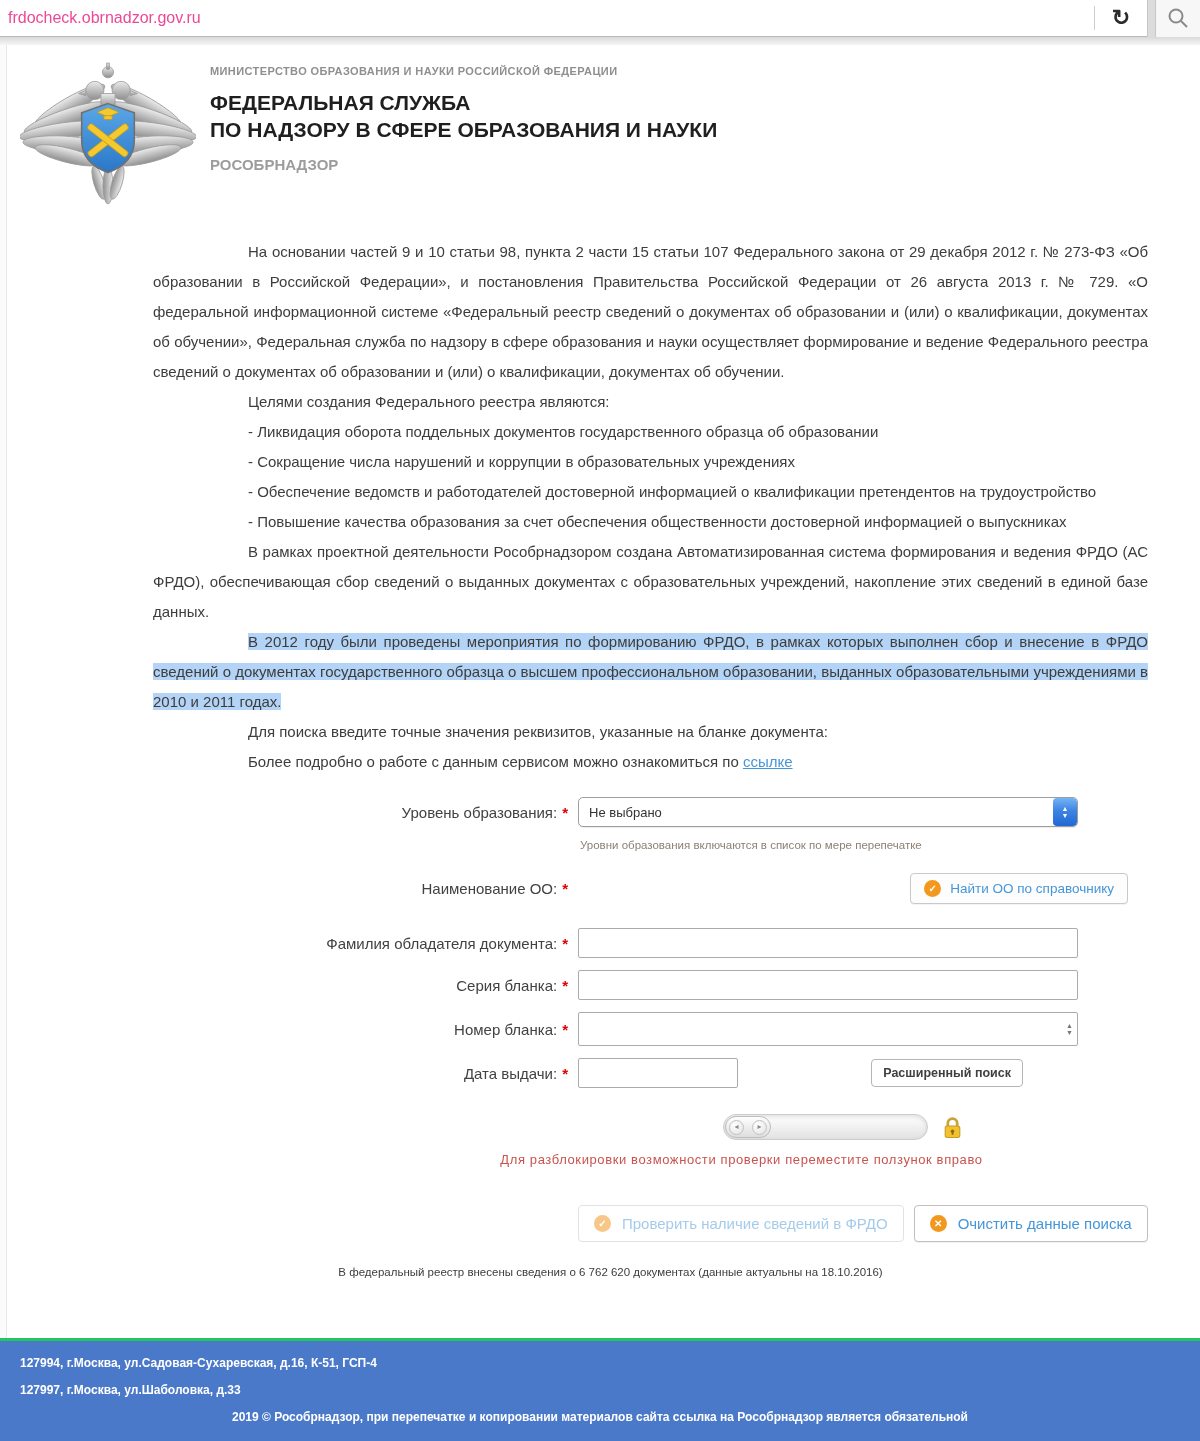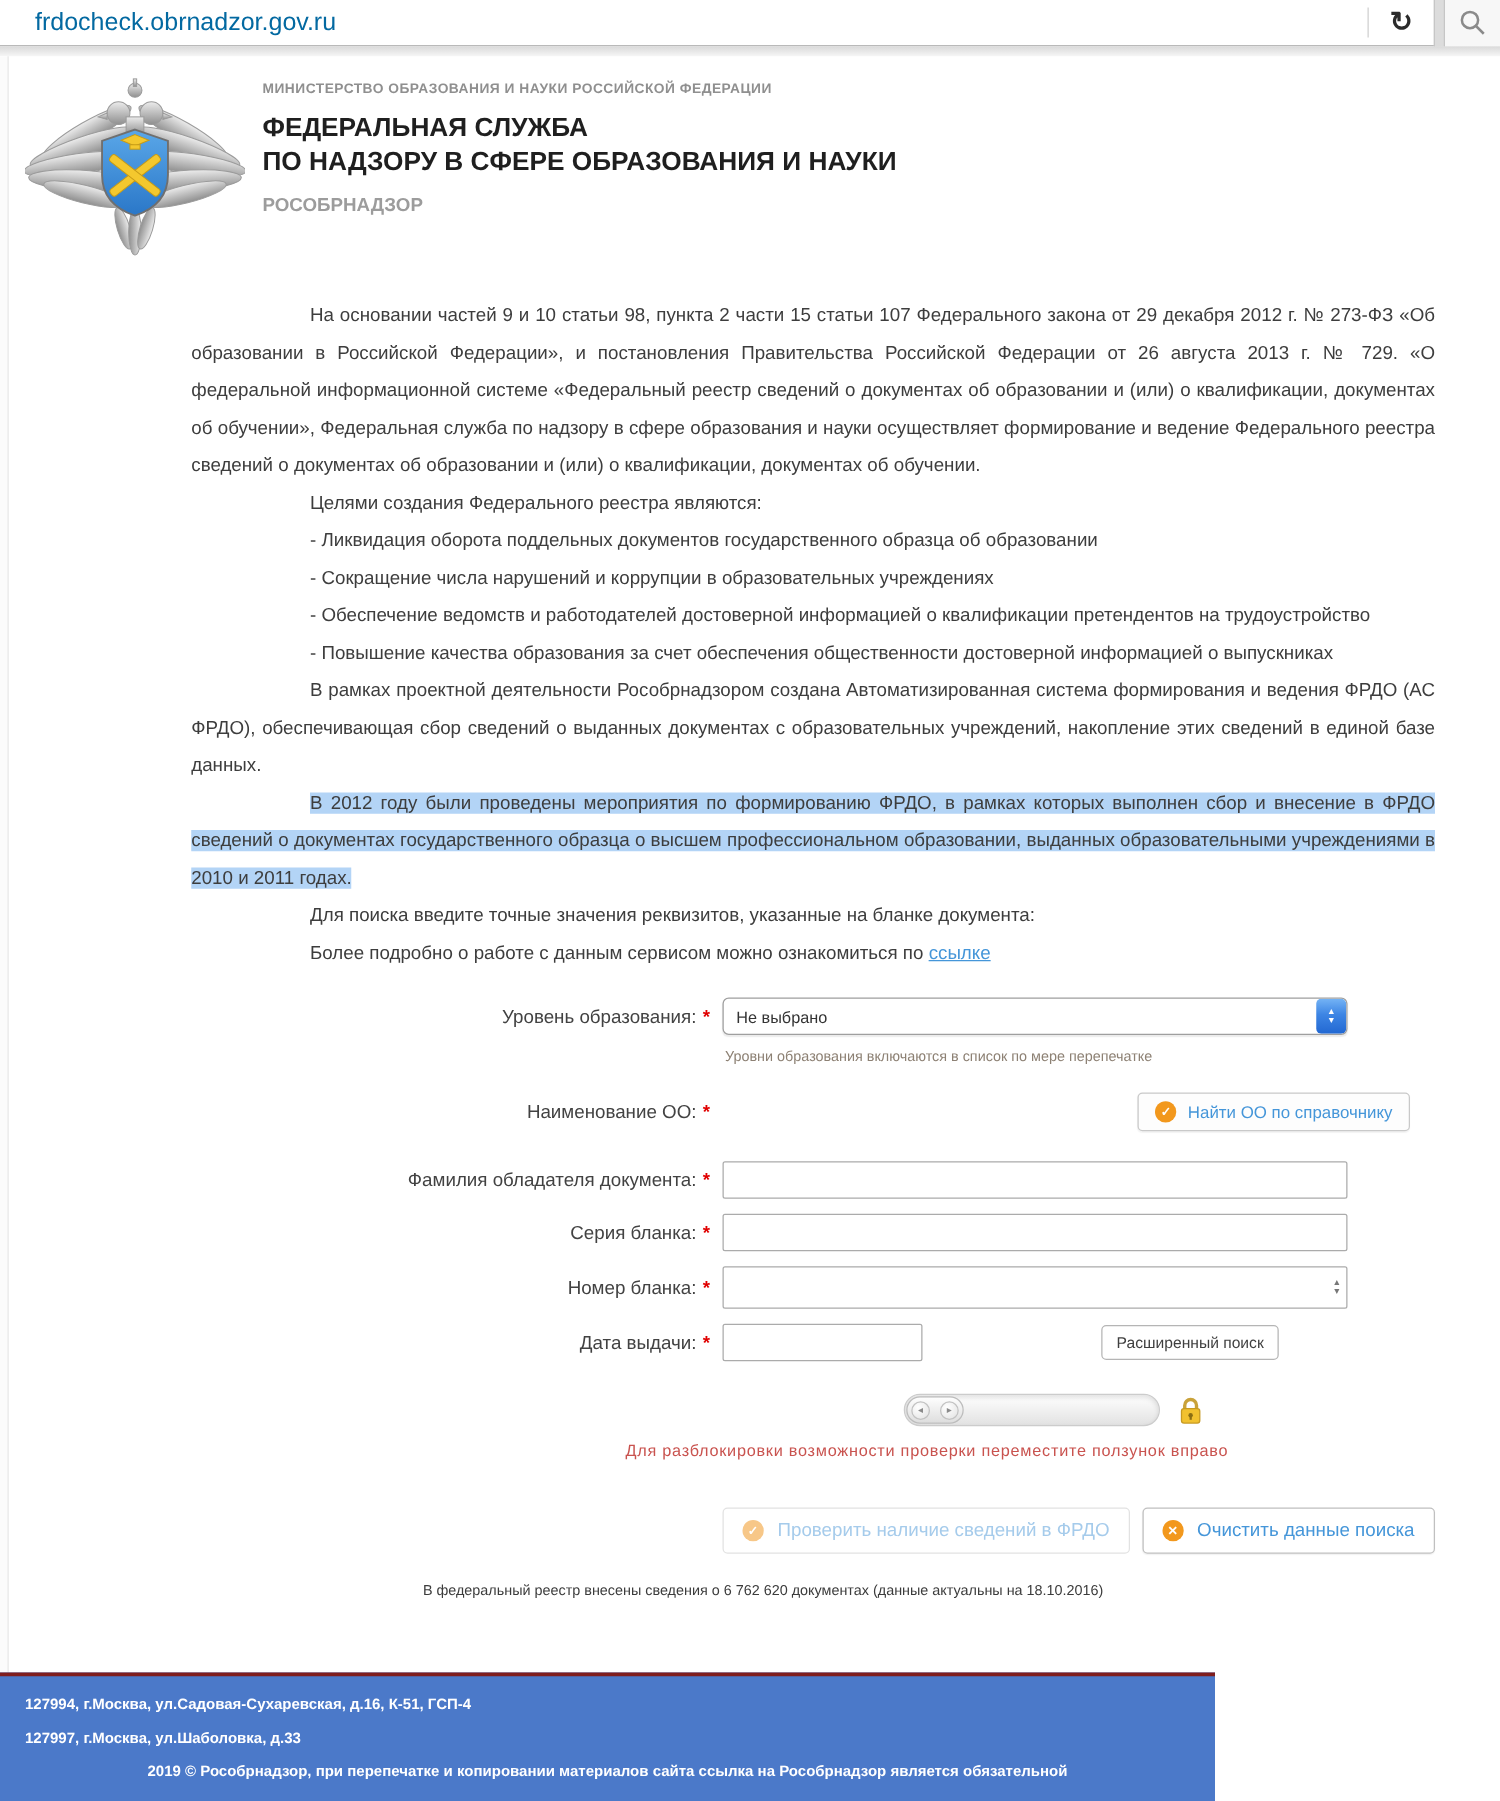--- a/index.html
+++ b/index.html
@@ -7,21 +7,21 @@
   body {
     width:1200px; height:1441px; position:relative; overflow:hidden;
     background:#ffffff; font-family:"Liberation Sans", sans-serif;
   }
 
   
   .browser-bar {
     height:37px; background:#fff; border-bottom:1px solid #b9b9b9;
     display:flex; align-items:center;
   }
-  .url-box { flex:1; font-size:20px; color:#0369a1; padding-left:28px; }
+  .url-box { flex:1; font-size:16px; color:#ec4899; padding-left:8px; }
   .chrome-divider { width:1px; height:24px; background:#cfcfcf; }
   .reload-zone { width:52px; display:flex; justify-content:center; align-items:center; cursor:pointer; }
   .reload-glyph { font-size:22px; font-weight:bold; color:#2b2b2b; line-height:1; }
   .chrome-sep { width:9px; height:37px; background:#dcdcdc; border-left:1px solid #c6c6c6; border-right:1px solid #c6c6c6; }
   .search-zone { width:44px; height:37px; background:#f7f7f7; display:flex; justify-content:center; align-items:center; cursor:pointer; }
   .chrome-shadow { height:8px; background:linear-gradient(#d9d9d9,#f6f6f6); }
 
   .left-strip { position:absolute; left:0; top:45px; bottom:103px; width:7px; background:#fbfbfb; border-right:1px solid #e8e8e8; }
 
   
@@ -77,21 +77,21 @@
   .spinner span { font-size:7px; line-height:7px; color:#777; }
   .date-input { width:160px; }
 
   .lookup-btn {
     margin-left:auto; margin-right:20px; display:flex; align-items:center; gap:9px;
     background:#fdfdfd; border:1px solid #c9c9c9; border-radius:4px; padding:6px 13px;
     font-size:13.5px; color:#4596d9; cursor:pointer; box-shadow:0 1px 1px rgba(0,0,0,.05);
   }
   .adv-btn {
     margin-left:auto; margin-right:125px; background:#fff; border:1px solid #b5b5b5; border-radius:4px;
-    padding:6px 11px; font-size:12.5px; color:#3f3f3f; cursor:pointer;
+    padding:6px 11px; font-size:12.5px; color:#3f3f3f; cursor:pointer;font-weight:bold;
   }
   .icon-circle {
     width:17px; height:17px; border-radius:50%; background:#f2981d; color:#fff;
     display:flex; align-items:center; justify-content:center; font-size:10px; font-weight:bold; flex:none;
   }
   .icon-circle.faded { background:#f7c788; }
 
   
   .slider-wrap { display:flex; align-items:center; margin:26px 0 0 570px; }
   .slider-track {
@@ -120,22 +120,22 @@
   .big-btn {
     display:flex; align-items:center; gap:11px; background:#fff; border-radius:4px;
     font-size:15px; padding:9px 15px; cursor:pointer; font-family:"Liberation Sans", sans-serif;
   }
   .check-btn { border:1px solid #e2e2e2; color:#a5cbeb; }
   .clear-btn { border:1px solid #c0c0c0; color:#4596d9; box-shadow:0 1px 1px rgba(0,0,0,.06); }
   .registry-note { position:relative; left:-40px; text-align:center; margin-top:24px; font-size:11.5px; color:#3c3c3c; }
 
   
   .site-footer {
-    position:absolute; left:0; bottom:0; width:972px; height:103px;
-    background:#4b79c9; border-top:3px solid #7f1d1d; color:#fff;
+    position:absolute; left:0; bottom:0; width:1200px; height:103px;
+    background:#4b79c9; border-top:3px solid #22c55e; color:#fff;
   }
   .addr { font-size:12px; font-weight:bold; margin:0; padding-left:20px; }
   .addr-1 { padding-top:15px; }
   .addr-2 { padding-top:13px; }
   .copyright { font-size:12px; font-weight:bold; text-align:center; padding-top:13px; }
 </style>
 </head>
 <body>
 
 <div class="browser-bar">

